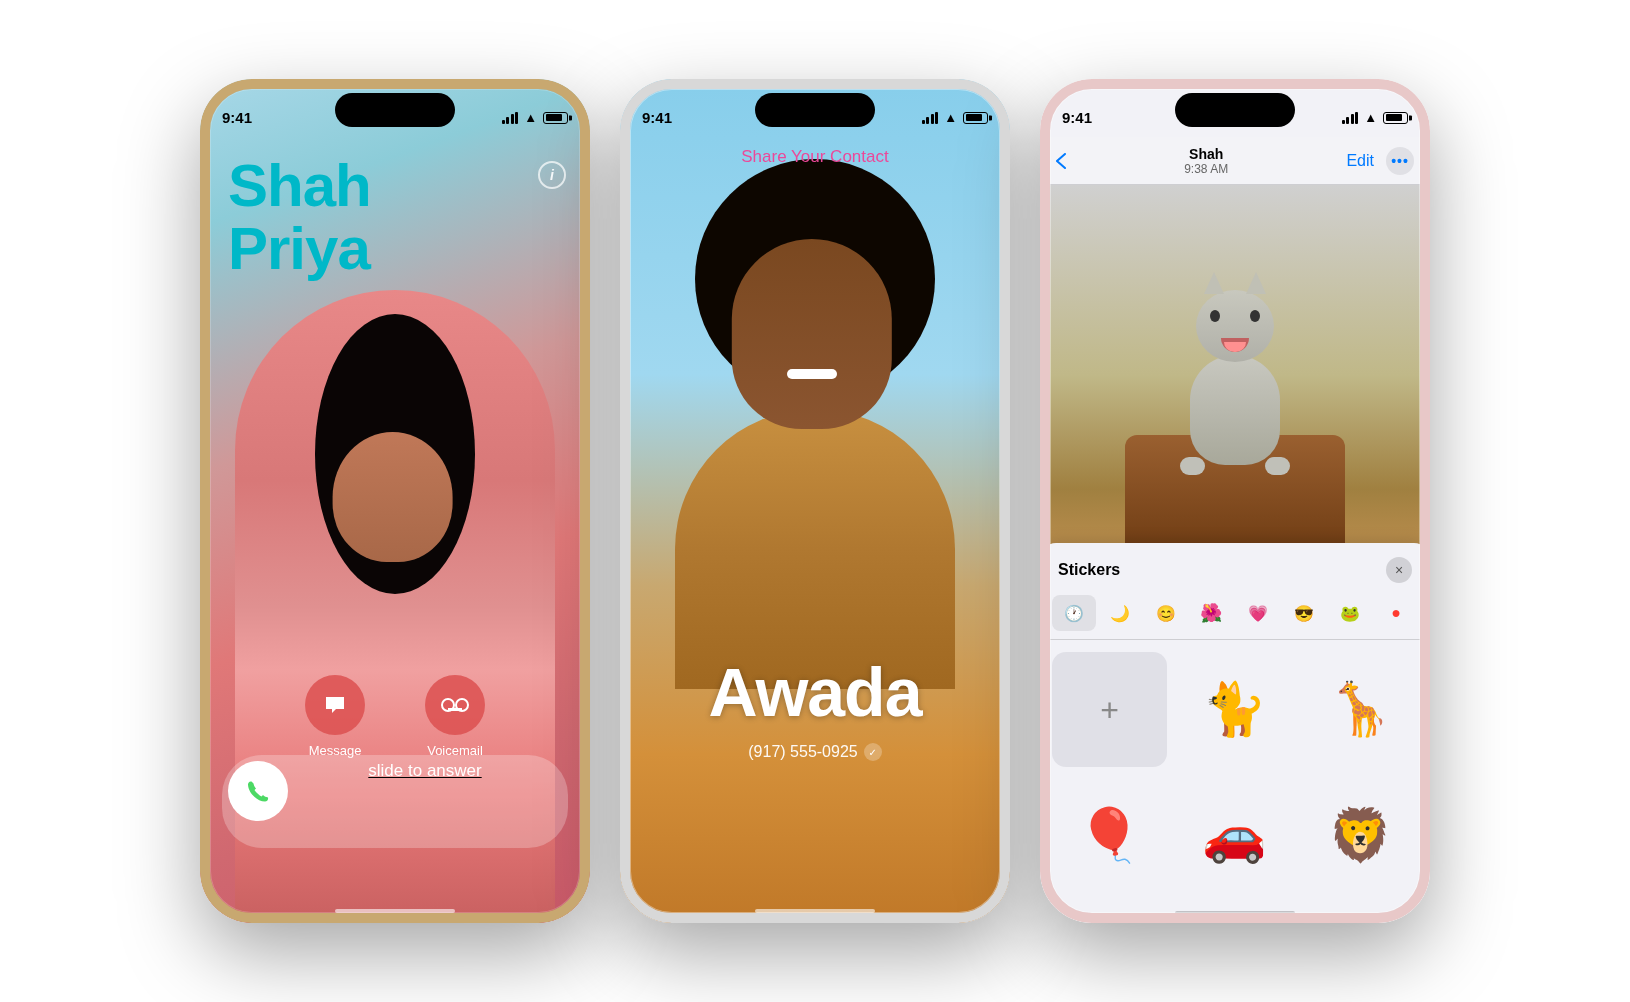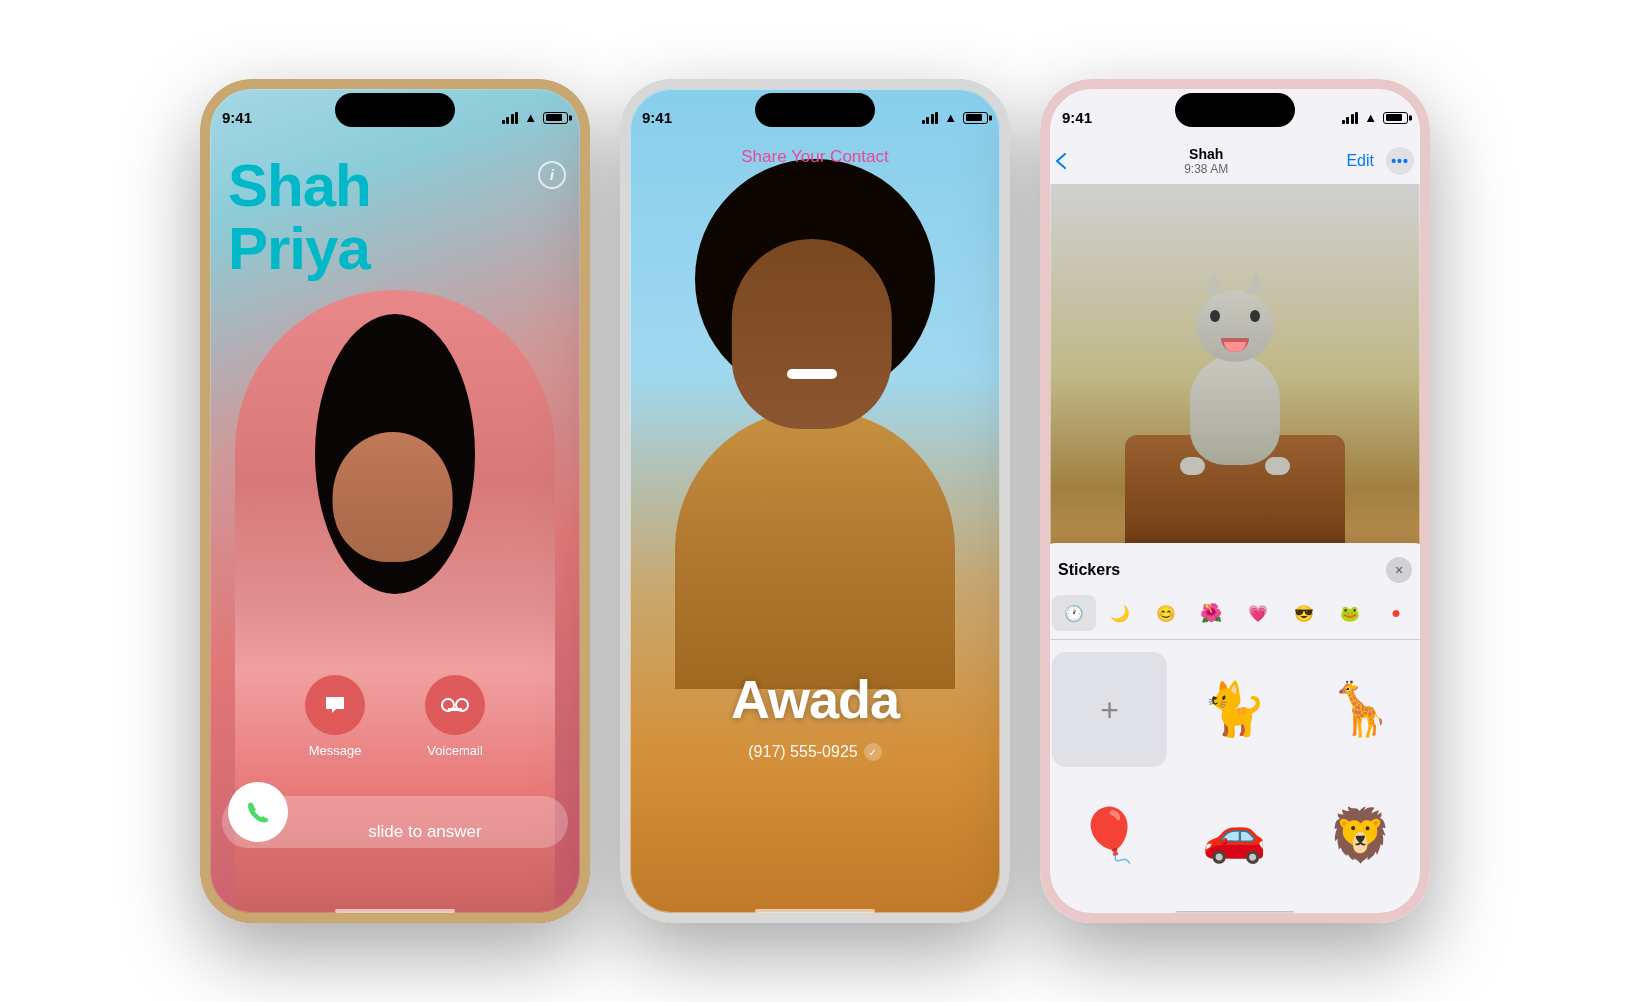--- a/index.html
+++ b/index.html
@@ -154,27 +154,28 @@
       align-items: center;
       justify-content: center;
       font-size: 22px;
     }
 
     .phone1-answer {
       position: absolute;
       bottom: 75px;
       left: 22px;
       right: 22px;
-      height: 52px;
+      height: 93px;
       background: rgba(255,255,255,0.25);
       border-radius: 40px;
       display: flex;
-      align-items: flex-end;
+      align-items: flex-start;
       padding: 6px;
       z-index: 10;
+      text-decoration: underline;
     }
 
     .phone1-answer-btn {
       width: 60px;
       height: 60px;
       background: #fff;
       border-radius: 50%;
       display: flex;
       align-items: center;
       justify-content: center;
@@ -547,21 +548,21 @@
       </div>
     </div>
 
     <div class="dynamic-island"></div>
 
     <div style="position:absolute;top:68px;left:0;right:0;text-align:center;z-index:10;">
       <span style="font-size:17px;font-weight:500;color:#ec4899;">Share Your Contact</span>
     </div>
 
     <div style="position:absolute;bottom:195px;left:0;right:0;text-align:center;z-index:10;">
-      <div style="color:#fff;font-size:54px;font-weight:700;line-height:1.05;letter-spacing:-1px;text-shadow:0 1px 6px rgba(0,0,0,0.3);">Awada</div>
+      <div style="color:#fff;font-size:68px;font-weight:700;line-height:1.05;letter-spacing:-1px;text-shadow:0 1px 6px rgba(0,0,0,0.3);">Awada</div>
     </div>
 
     <div style="position:absolute;bottom:162px;left:0;right:0;text-align:center;z-index:10;display:flex;align-items:center;justify-content:center;gap:6px;">
       <span style="color:rgba(255,255,255,0.95);font-size:16px;">(917) 555-0925</span>
       <span style="width:18px;height:18px;background:rgba(255,255,255,0.25);border-radius:50%;display:inline-flex;align-items:center;justify-content:center;font-size:10px;color:#fff;">✓</span>
     </div>
 
 
     <div class="phone2-home-indicator" style="position:absolute;bottom:10px;left:50%;transform:translateX(-50%);width:120px;height:4px;background:rgba(255,255,255,0.6);border-radius:2px;z-index:10;"></div>
   </div>

